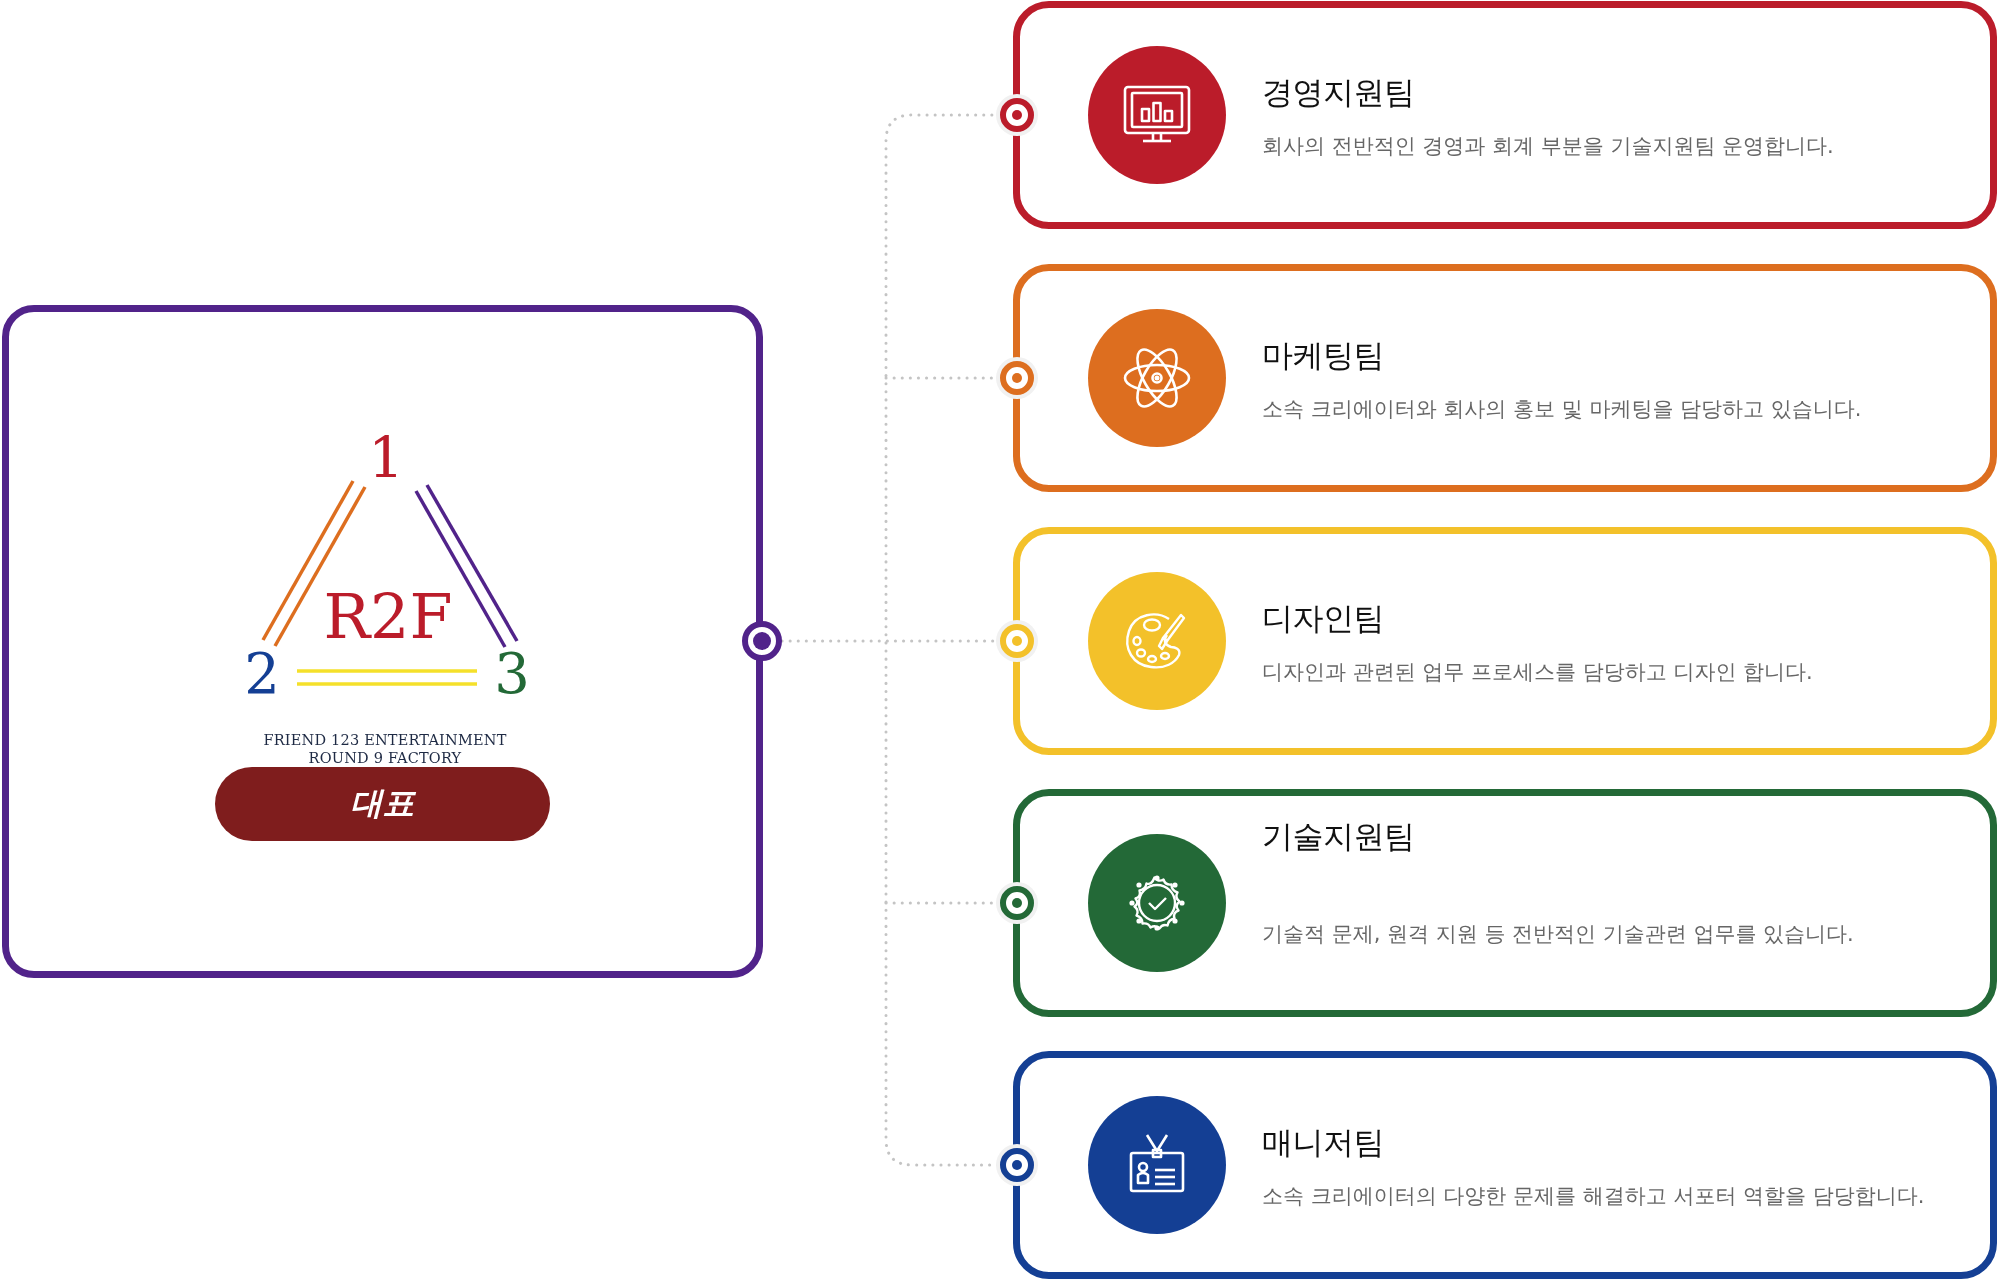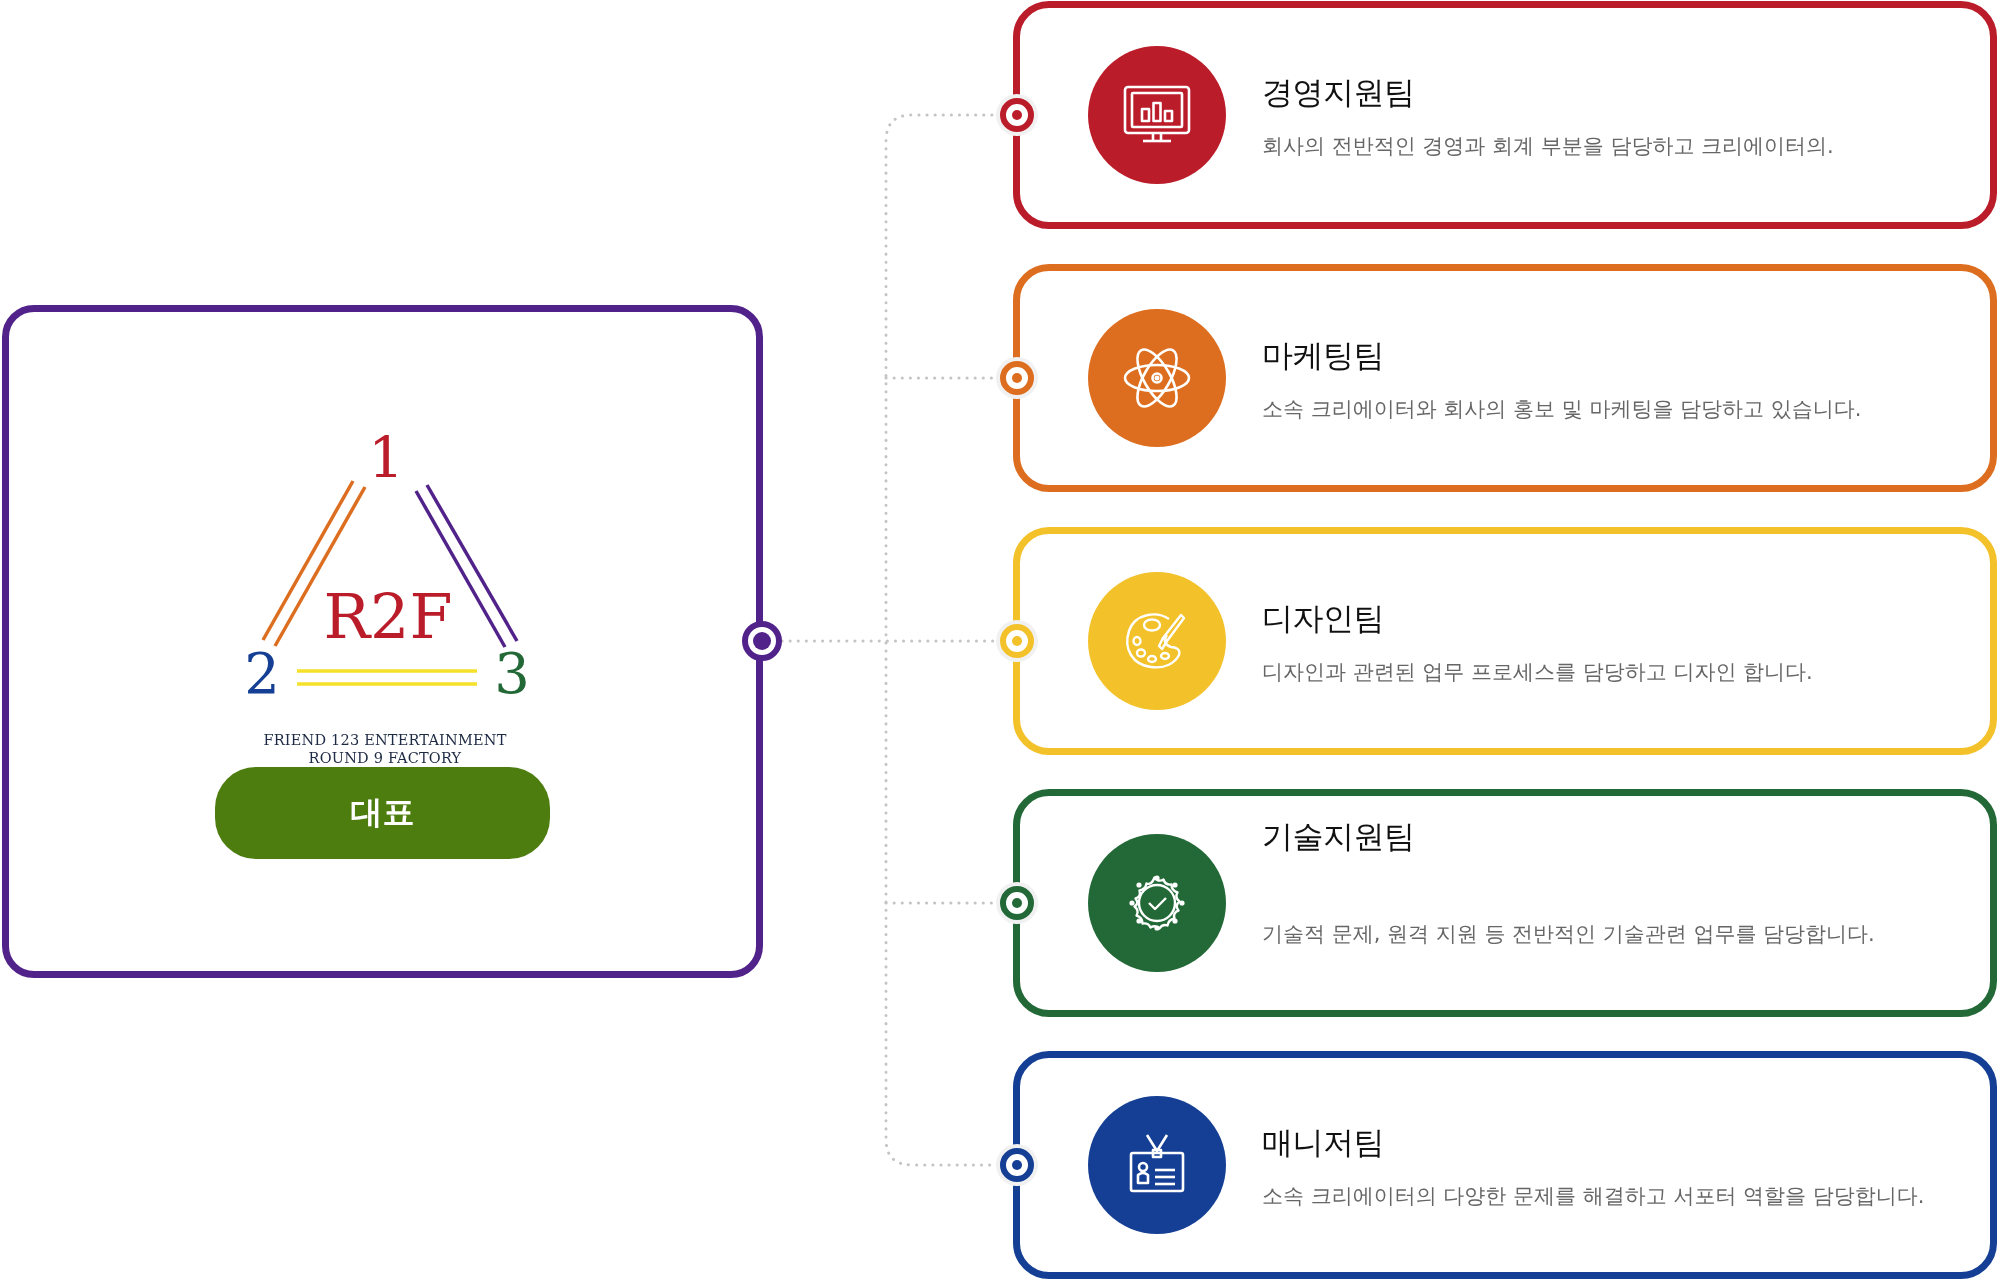--- a/index.html
+++ b/index.html
@@ -13,23 +13,23 @@
   .logo { position: absolute; left: 240px; top: 425px; width: 300px; height: 320px; }
   .logo svg { width: 100%; height: 100%; }
   .logo-num { font-family: "DejaVu Serif", "Liberation Serif", serif; }
   .logo-caption {
     position: absolute; left: 180px; top: 695px; width: 410px; text-align: center;
     font-family: "DejaVu Serif", "Liberation Serif", serif; font-size: 14.5px; line-height: 18px; color: #1e2a44;
     letter-spacing: 0.2px;
     margin-top: 36px;
   }
   .ceo-button {
-    position: absolute; left: 215px; top: 767px; width: 335px; height: 92px;
-    background: #4d7c0f; border-radius: 41px; color: #fff; font-weight: bold;
-    font-size: 32px; display: flex; align-items: center; justify-content: center; cursor: pointer;
+    position: absolute; left: 215px; top: 767px; width: 335px; height: 74px;
+    background: #7f1d1d; border-radius: 41px; color: #fff; font-weight: bold;
+    font-size: 32px; display: flex; align-items: center; justify-content: center; cursor: pointer; font-style: italic;
   }
   .root-node {
     position: absolute; left: 742px; top: 621px; width: 40px; height: 40px; border-radius: 50%;
     background: #fff; border: 6px solid #51238a;
   }
   .root-node::after {
     content: ""; position: absolute; left: 5px; top: 5px; width: 18px; height: 18px; border-radius: 50%; background: #51238a;
   }
 
   .connectors { position: absolute; left: 0; top: 0; width: 2000px; height: 1282px; pointer-events: none; }
@@ -102,21 +102,21 @@
     <rect x="15" y="18" width="50" height="34" rx="1"></rect>
     <rect x="25" y="34" width="7" height="12"></rect>
     <rect x="36.5" y="28" width="7" height="18"></rect>
     <rect x="48" y="36" width="7" height="10"></rect>
     <line x1="36" y1="58" x2="36" y2="65"></line>
     <line x1="44" y1="58" x2="44" y2="65"></line>
     <line x1="26" y1="66" x2="54" y2="66"></line>
   </svg>
 </div>
 <div class="team-title" style="top:72px">경영지원팀</div>
-<div class="team-desc" style="top:132px">회사의 전반적인 경영과 회계 부분을 담당하고 크리에이터의.</div>
+<div class="team-desc" style="top:132px">회사의 전반적인 경영과 회계 부분을 기술지원팀 운영합니다.</div>
 
 <div class="team-card" style="top:264px;border-color:#dd6e1f"></div>
 <div class="team-node" style="top:361px;border-color:#dd6e1f">
     <div class="dot" style="background:#dd6e1f"></div>
   </div>
 <div class="team-icon" style="top:309px;background:#dd6e1f">
   <svg viewBox="0 0 80 80" fill="none" stroke="#fff" stroke-width="2.6">
     <ellipse cx="40" cy="40" rx="32" ry="13"></ellipse>
     <ellipse cx="40" cy="40" rx="32" ry="13" transform="rotate(60 40 40)"></ellipse>
     <ellipse cx="40" cy="40" rx="32" ry="13" transform="rotate(-60 40 40)"></ellipse>
@@ -159,21 +159,21 @@
     <circle cx="40" cy="65" r="1.4" fill="#fff"></circle>
     <circle cx="15" cy="40" r="1.4" fill="#fff"></circle>
     <circle cx="65" cy="40" r="1.4" fill="#fff"></circle>
     <circle cx="22" cy="22" r="1.4" fill="#fff"></circle>
     <circle cx="58" cy="22" r="1.4" fill="#fff"></circle>
     <circle cx="22" cy="58" r="1.4" fill="#fff"></circle>
     <circle cx="58" cy="58" r="1.4" fill="#fff"></circle>
   </svg>
 </div>
 <div class="team-title" style="top:816px">기술지원팀</div>
-<div class="team-desc" style="top:920px">기술적 문제, 원격 지원 등 전반적인 기술관련 업무를 담당합니다.</div>
+<div class="team-desc" style="top:920px">기술적 문제, 원격 지원 등 전반적인 기술관련 업무를 있습니다.</div>
 
 <div class="team-card" style="top:1051px;border-color:#143f94"></div>
 <div class="team-node" style="top:1148px;border-color:#143f94">
     <div class="dot" style="background:#143f94"></div>
   </div>
 <div class="team-icon" style="top:1096px;background:#143f94">
   <svg viewBox="0 0 80 80" fill="none" stroke="#fff" stroke-width="2.6" stroke-linejoin="round">
     <polyline points="30,10 40,26 50,10"></polyline>
     <rect x="36" y="25" width="8" height="7"></rect>
     <rect x="14" y="28" width="52" height="38" rx="2"></rect>

